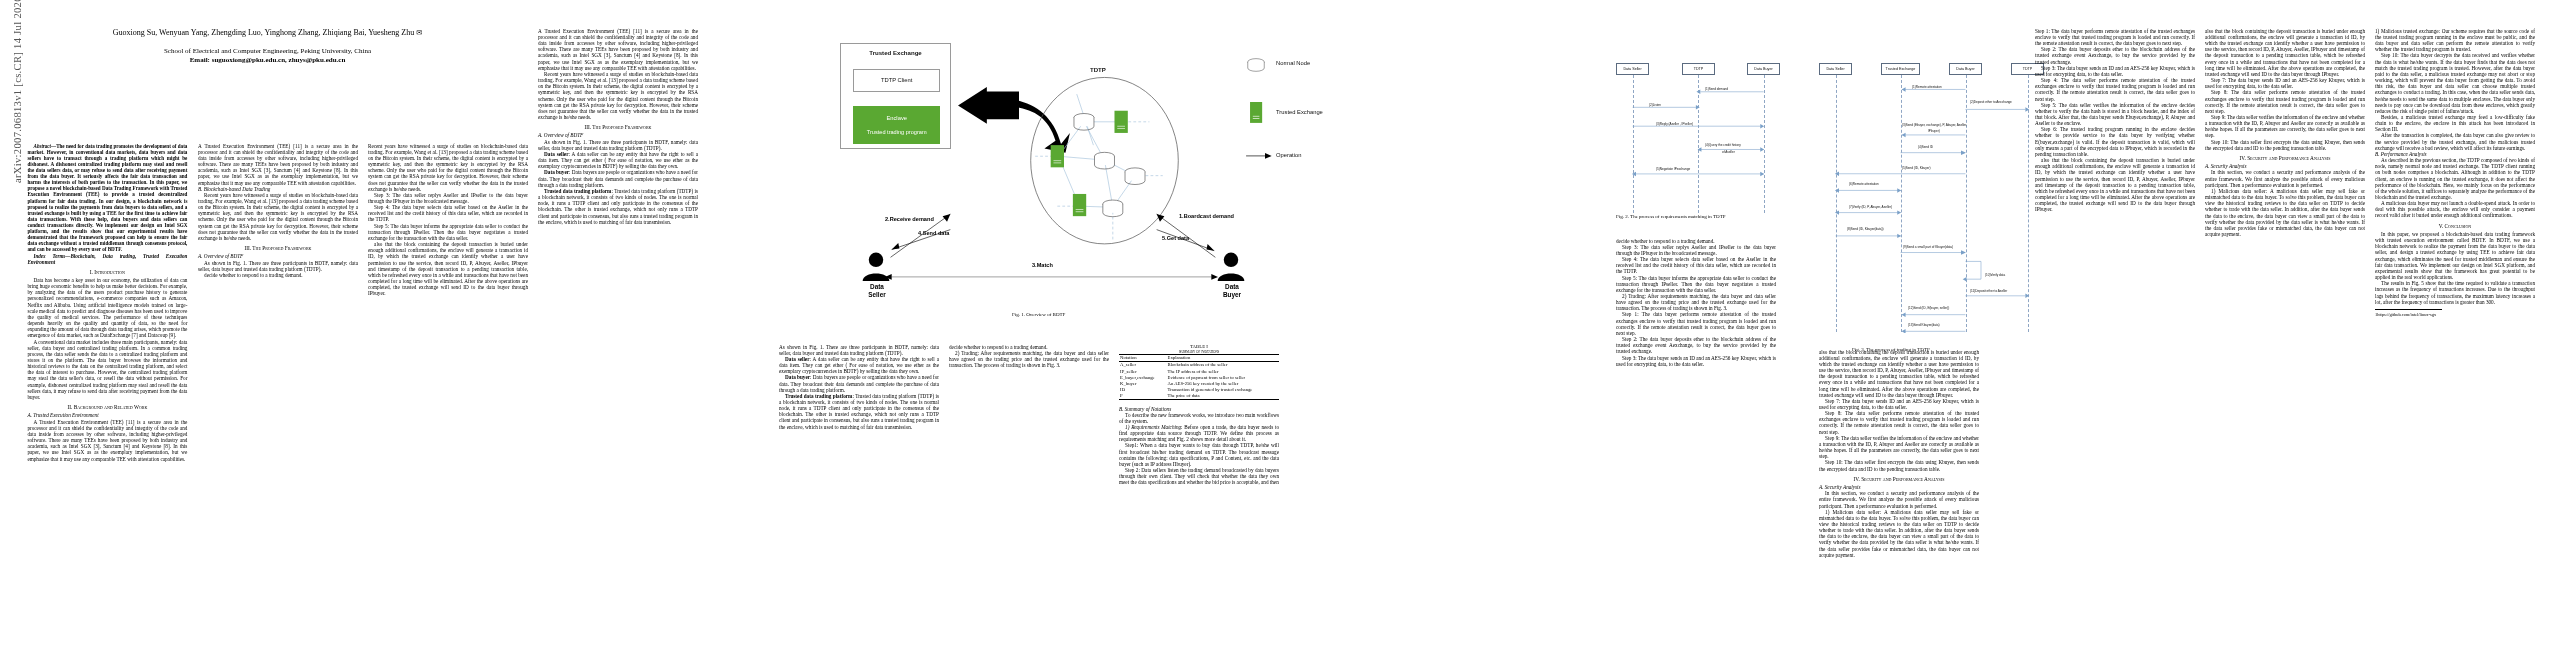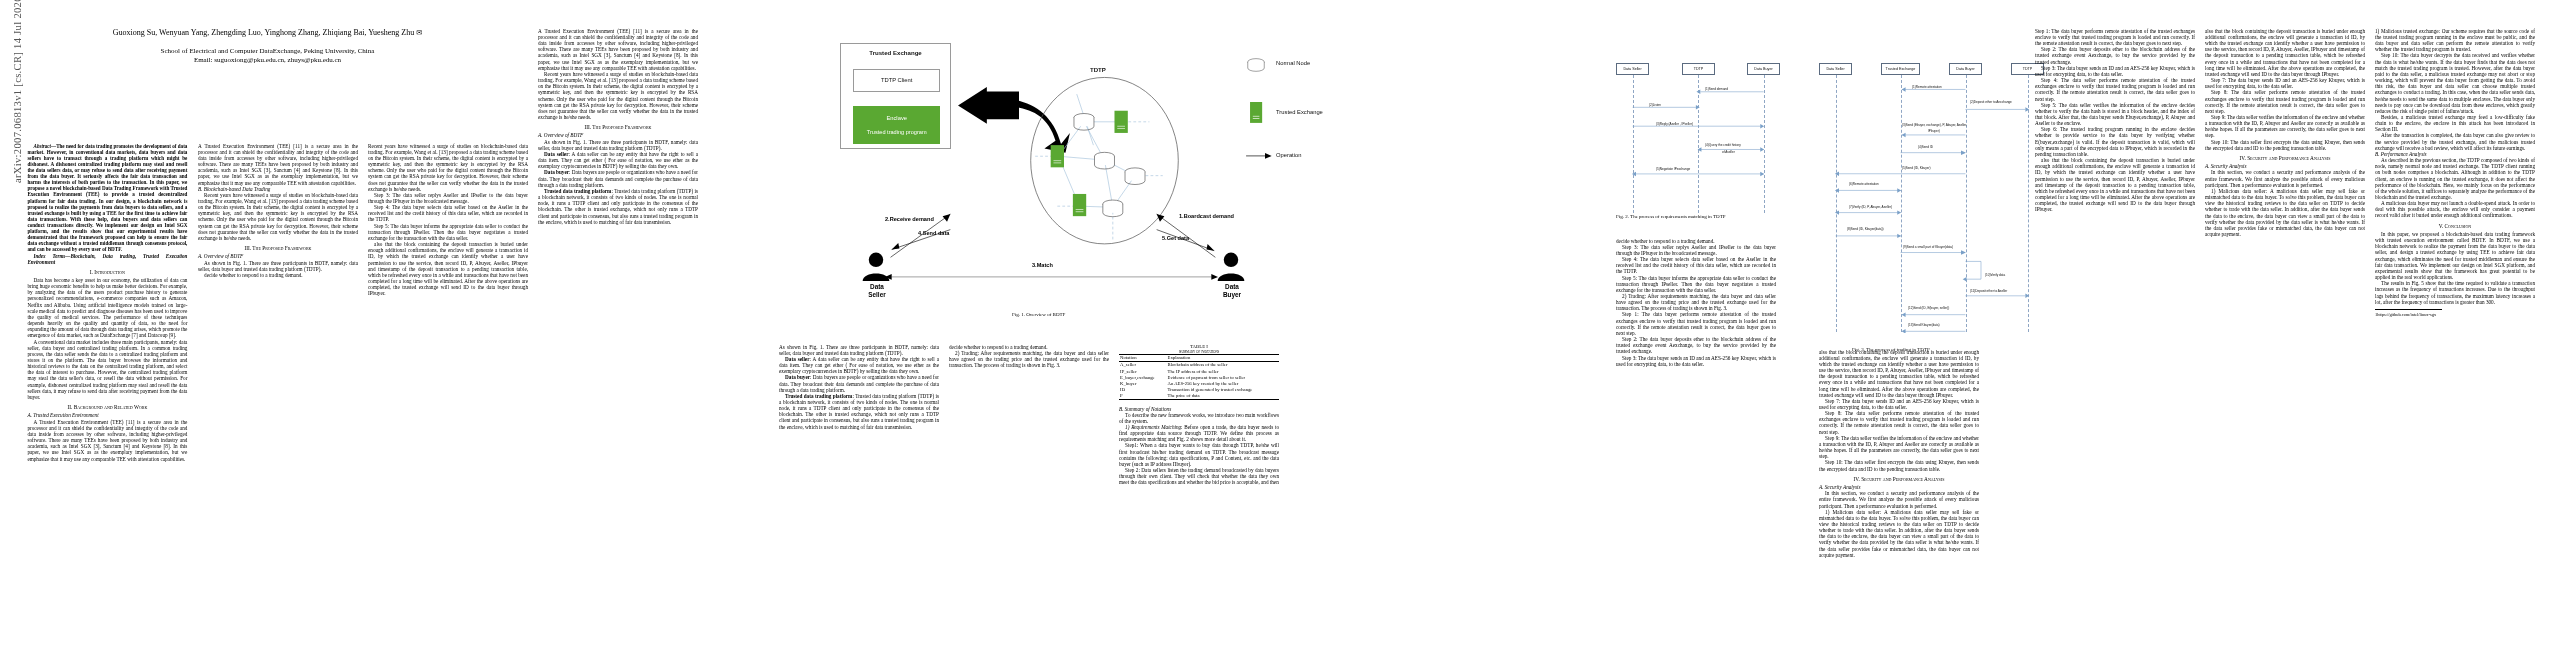--- a/index.html
+++ b/index.html
@@ -35,21 +35,21 @@
     left:0px; top:12.2px; width:489px;
     text-align:center;
   }
   .ptitle{
     font-size:16.7px; line-height:1.22; font-weight:400;
     font-family:"Liberation Serif", serif;
     margin:0 0 14.5px 0;
   }
   .authors{ font-size:8px; margin-bottom:9px;}
   .affil{ font-size:7px; line-height:1.45;}
-  .email{ font-size:7px;}
+  .email{ font-size:7px;font-weight:bold;}
   .envelope{font-size:7.2px;}
 
   
   .col{
     position:absolute;
     top:0;
     width:160px;
     font-size:5.2px;
     line-height:1.185;
     text-align:justify;
@@ -146,21 +146,21 @@
 
 <div class="arxiv-stamp">arXiv:2007.06813v1  [cs.CR]  14 Jul 2020</div>
 
 <div class="page">
 
   <div class="titleblock">
     <div class="authors">
       <span>Guoxiong Su, Wenyuan Yang, Zhengding Luo, Yinghong Zhang, Zhiqiang Bai, Yuesheng Zhu</span>
       <span class="envelope">✉</span>
     </div>
-    <div class="affil">School of Electrical and Computer DataExchange, Peking University, China</div>
+    <div class="affil">School of Electrical and Computer Engineering, Peking University, China</div>
     <div class="email">Email: suguoxiong@pku.edu.cn, zhuys@pku.edu.cn</div>
   </div>
 
   <div class="col" style="left:4.4px; top:127px; width:160px;">
     <p class="abs">
       <span class="lbl">Abstract</span><span>—</span><span>The need for data trading promotes the development of data market. However, in conventional data markets, data buyers and data sellers have to transact through a trading platform which might be dishonest. A dishonest centralized trading platform may steal and resell the data sellers data, or may refuse to send data after receiving payment from the data buyer. It seriously affects the fair data transaction and harms the interests of both parties to the transaction. In this paper, we propose a novel blockchain-based Data Trading Framework with Trusted Execution Environment (TEE) to provide a trusted decentralized platform for fair data trading. In our design, a blockchain network is proposed to realize the payments from data buyers to data sellers, and a trusted exchange is built by using a TEE for the first time to achieve fair data transactions. With these help, data buyers and data sellers can conduct transactions directly. We implement our design on Intel SGX platform, and the results show that our experimental results have demonstrated that the framework proposed can help to ensure the fair data exchange without a trusted middleman through consensus protocol, and can be accessed by every user of BDTF.</span>
     </p>
     <p class="kw">Index Terms—Blockchain, Data trading, Trusted Execution Environment</p>
     <div class="sechead">
       <span>I.</span>

